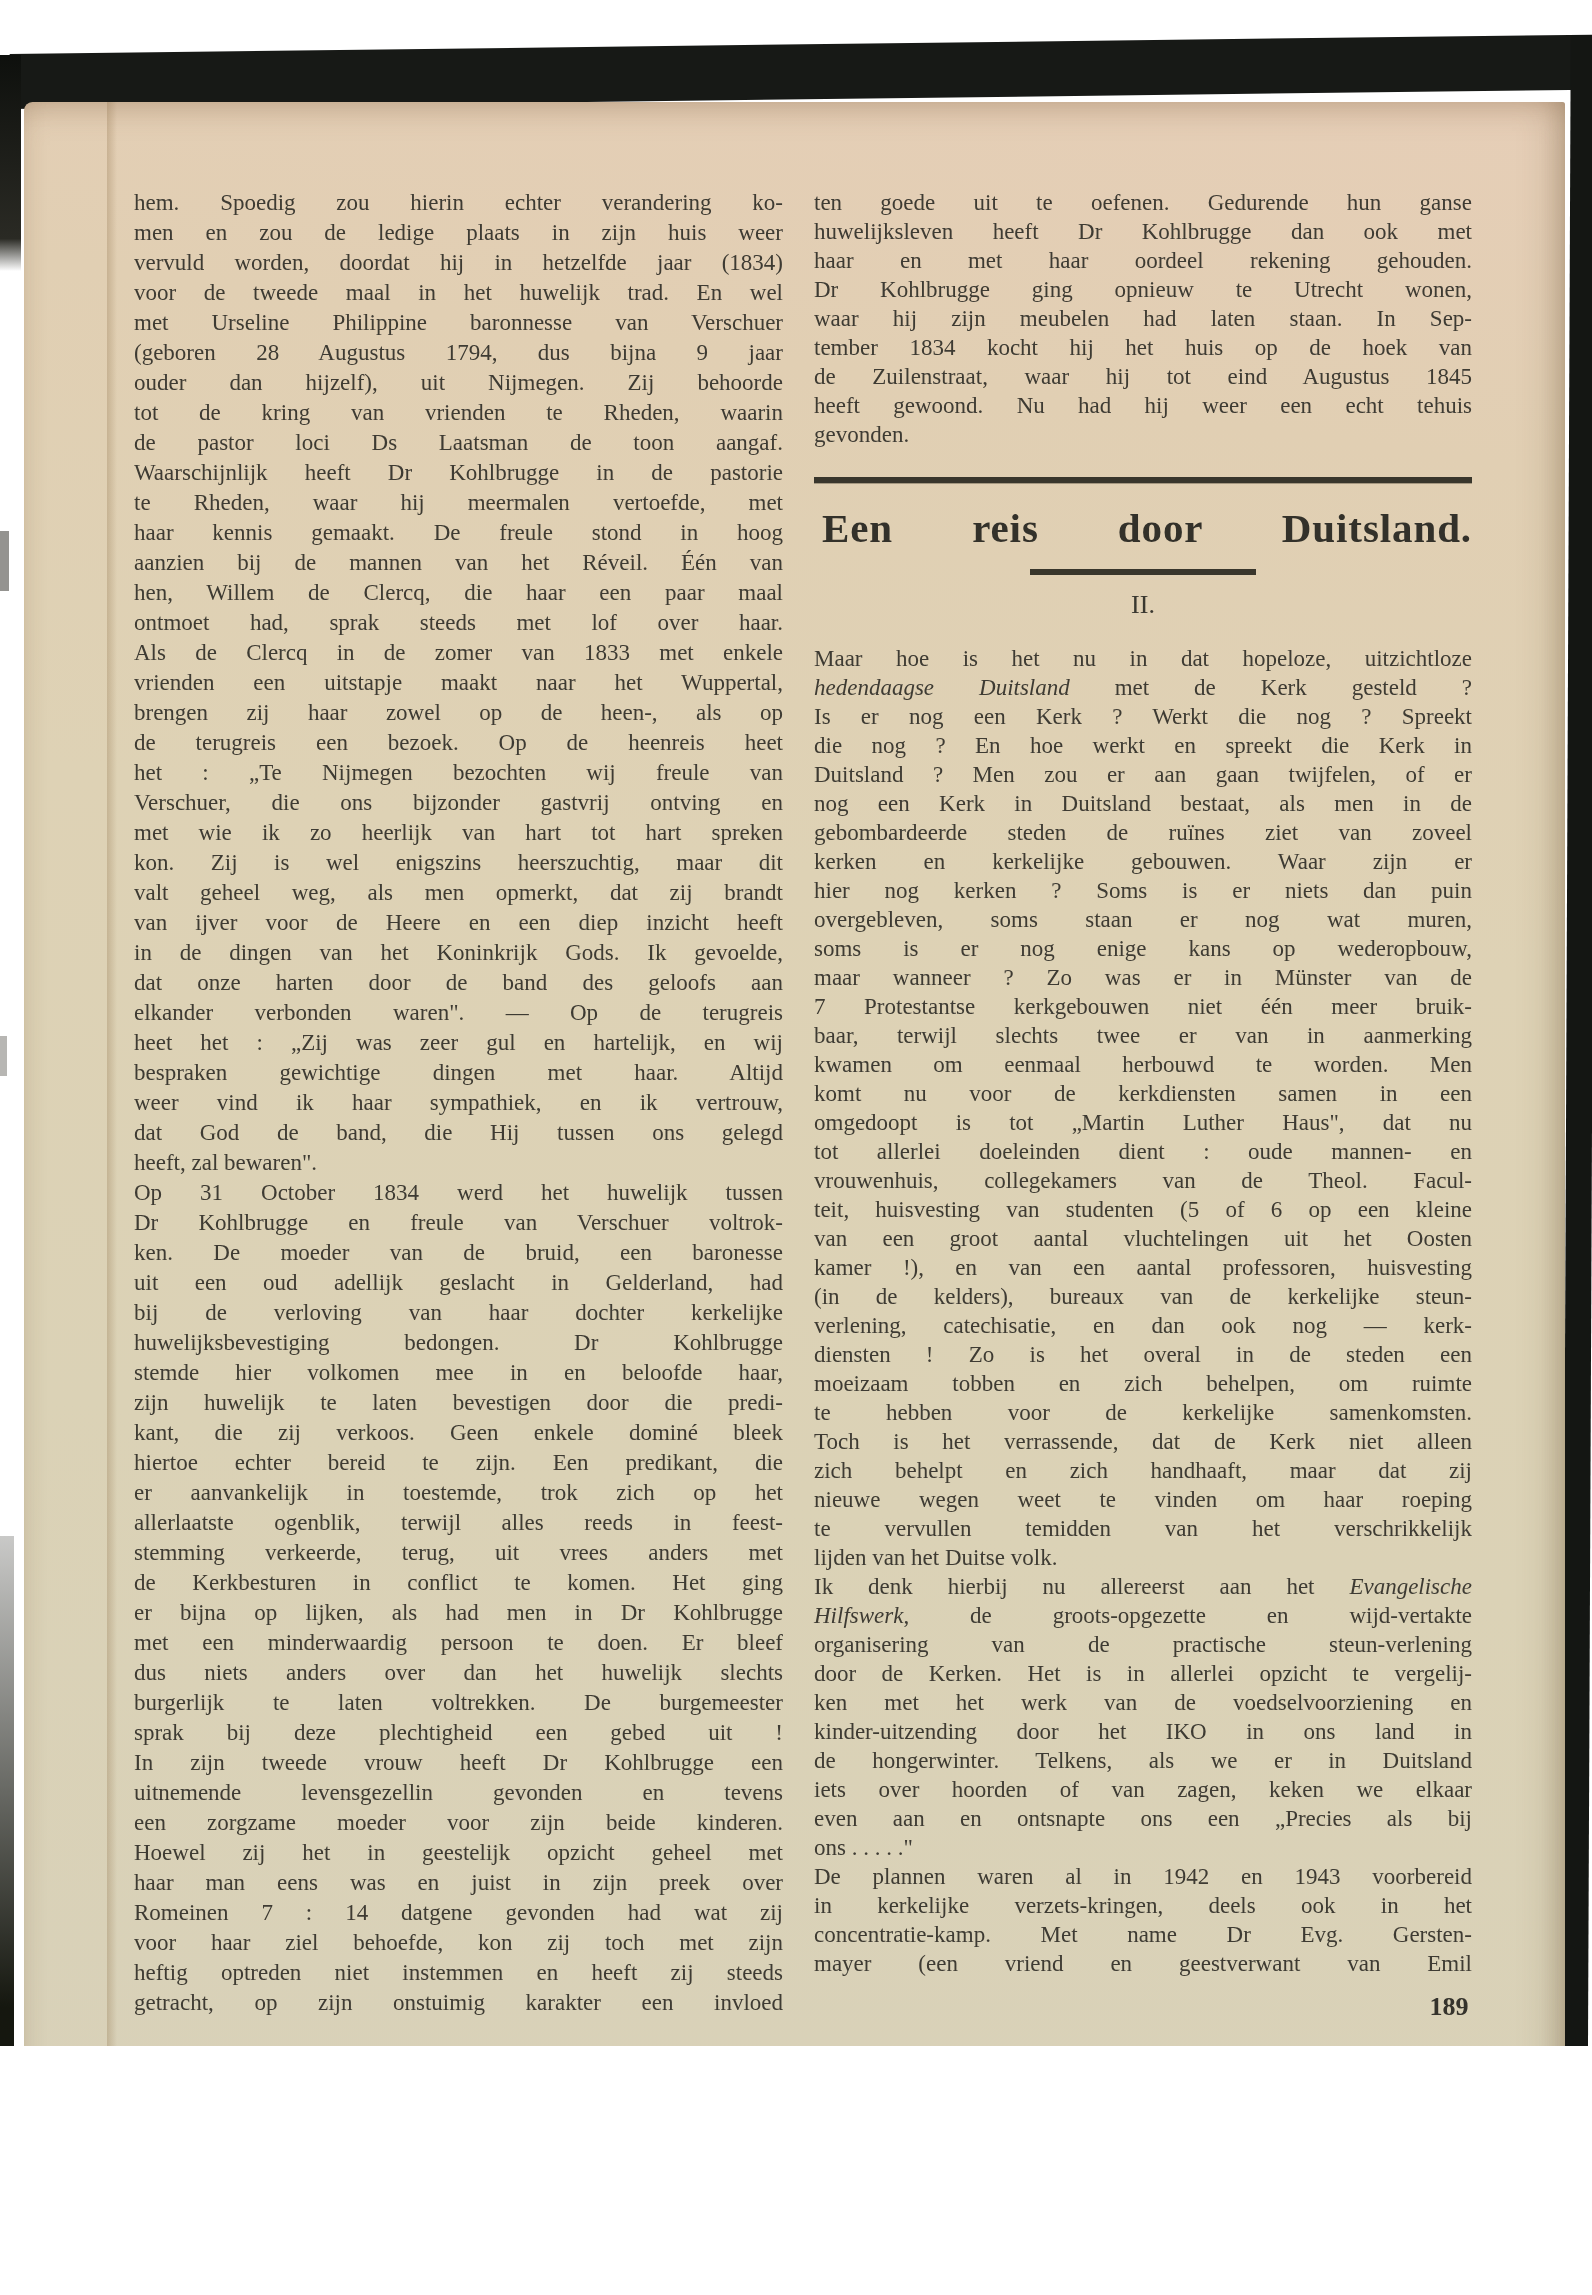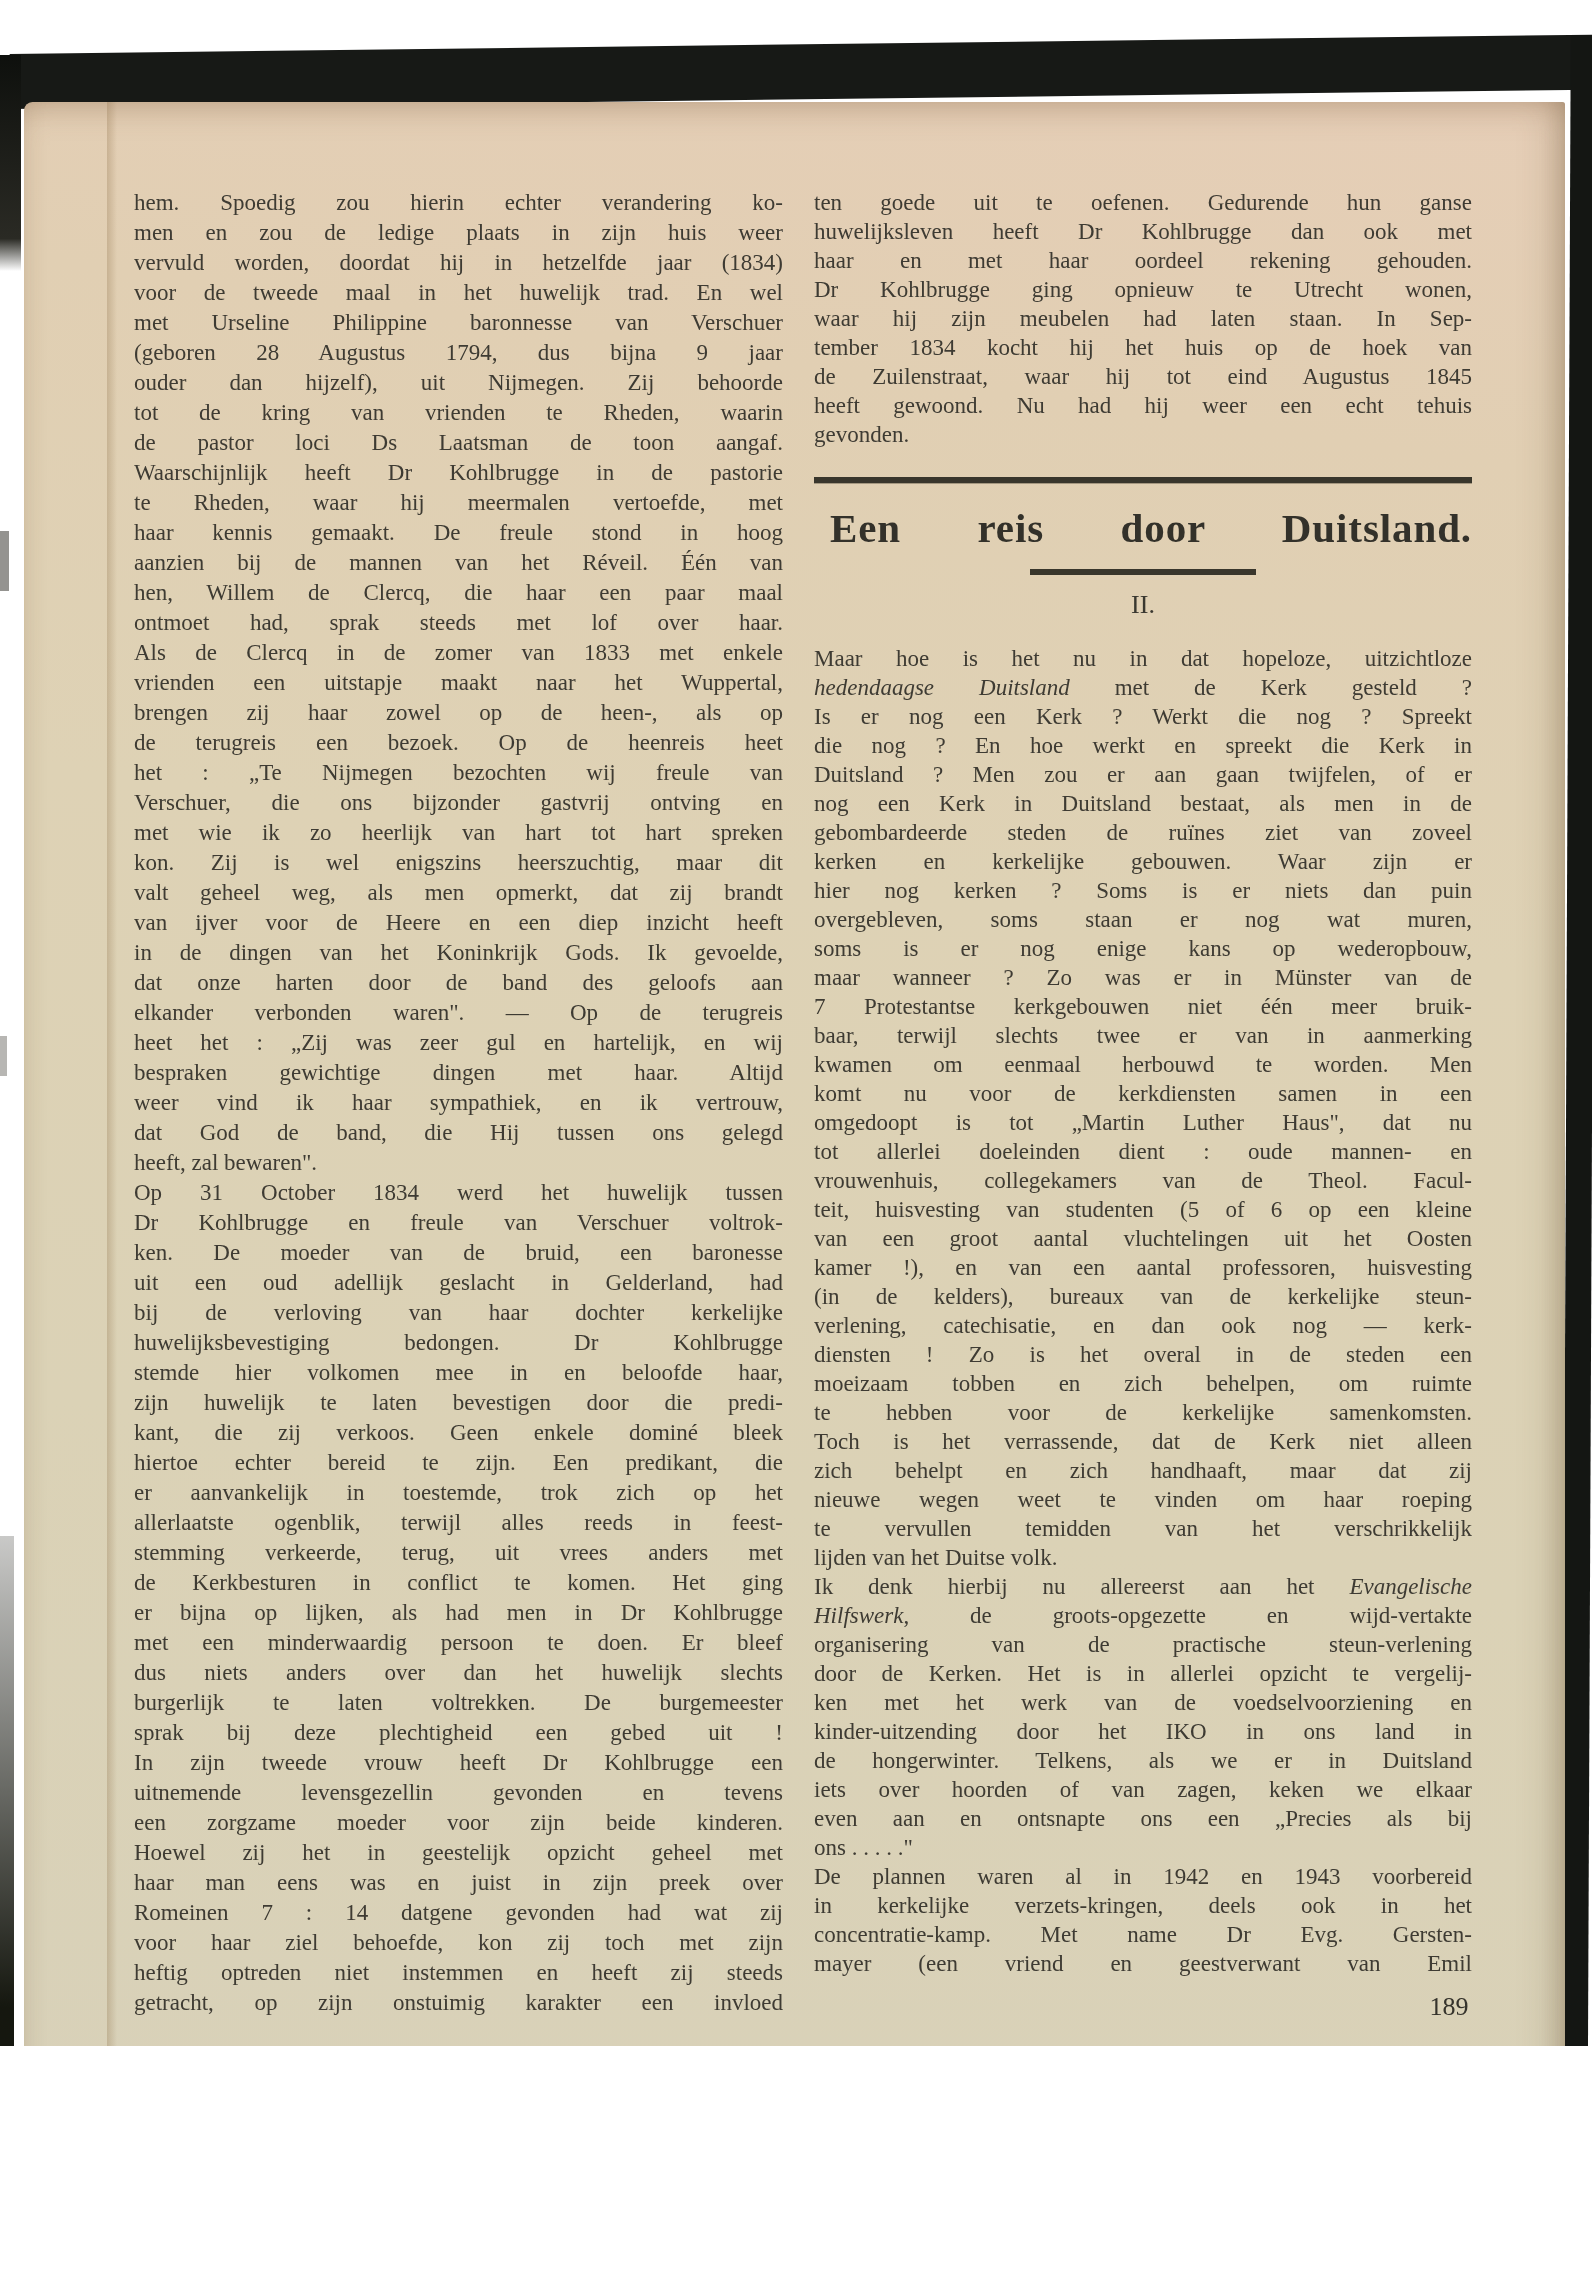--- a/index.html
+++ b/index.html
@@ -37,27 +37,27 @@
     content:"";position:absolute;left:83px;top:0;bottom:0;width:10.4px;
     background:linear-gradient(90deg,rgba(140,110,70,.30),rgba(140,110,70,0));
   }
   .col{position:absolute;top:86px;color:#3e3b33;font-size:23px;}
   .col-left{left:110px;width:649px;line-height:30px;}
   .col-right{left:790px;width:658px;line-height:29px;}
   .tl{text-align:justify;text-align-last:justify;}
   .tl-end{text-align-last:left;}
   .rule-top{height:6px;background:#39362c;margin-top:28px;box-shadow:0 0.9px 0 rgba(60,55,40,.4);}
   .heading{
-    margin:21px 0 0 16px;font-size:41px;line-height:48px;font-weight:700;color:#33312a;
+    margin:21px 0 0 8px;font-size:41px;line-height:48px;font-weight:700;color:#33312a;
     text-align:justify;text-align-last:justify;letter-spacing:0.9px;
   }
   .rule-under{width:226px;height:6px;background:#39362c;margin:17.3px auto 0 auto;}
   .numeral{margin-top:14px;font-size:26px;line-height:31px;text-align:center;color:#3a3830;}
   .article-body{margin-top:24px;}
-  .pageno{margin-top:14px;text-align:right;font-weight:400;font-size:26px;color:#35332c;padding-right:3.5px;}
+  .pageno{margin-top:14px;text-align:right;font-weight:700;font-size:26px;color:#35332c;padding-right:3.5px;}
   i{font-style:italic;margin-top:19px;}
 </style>
 </head>
 <body>
 
 <div class="scan">
   <div class="band-top"></div>
   <div class="edge-right"></div>
   <div class="band-bottom"></div>
   <div class="mark-left-top"></div>

